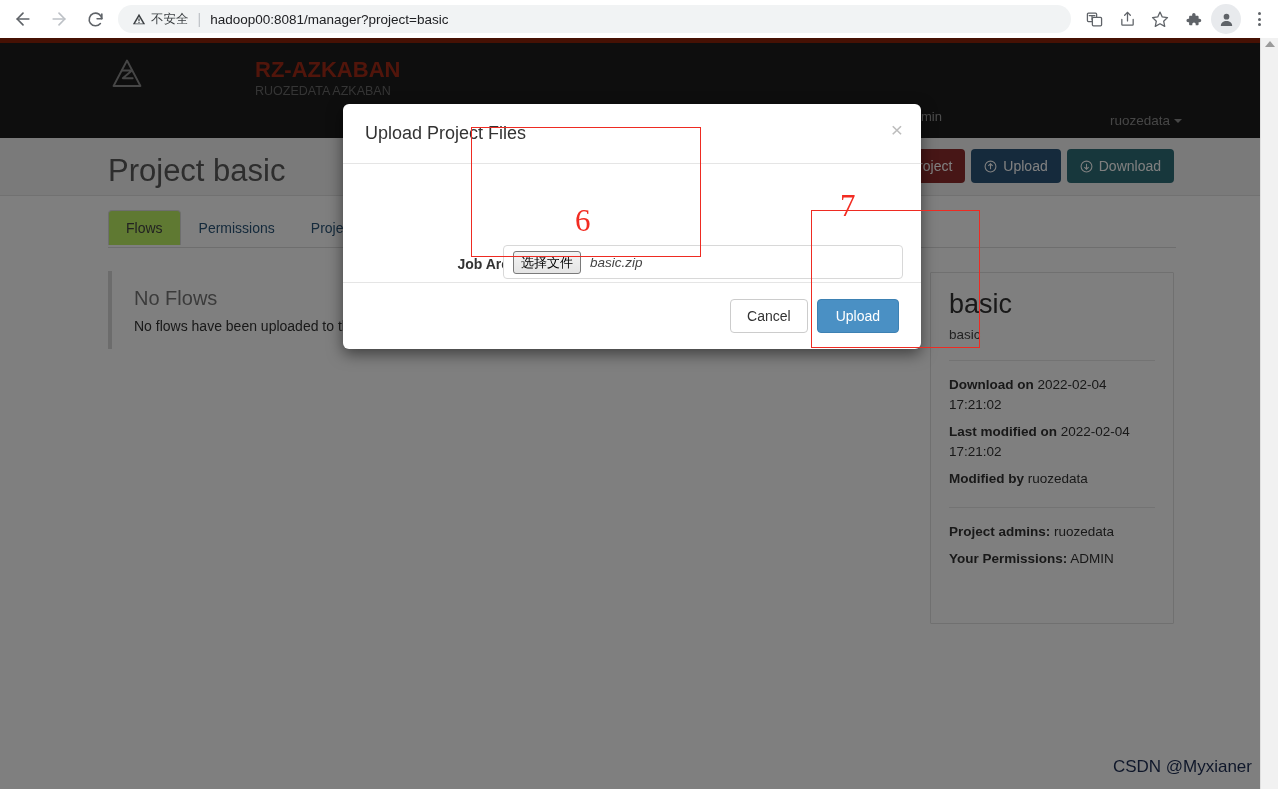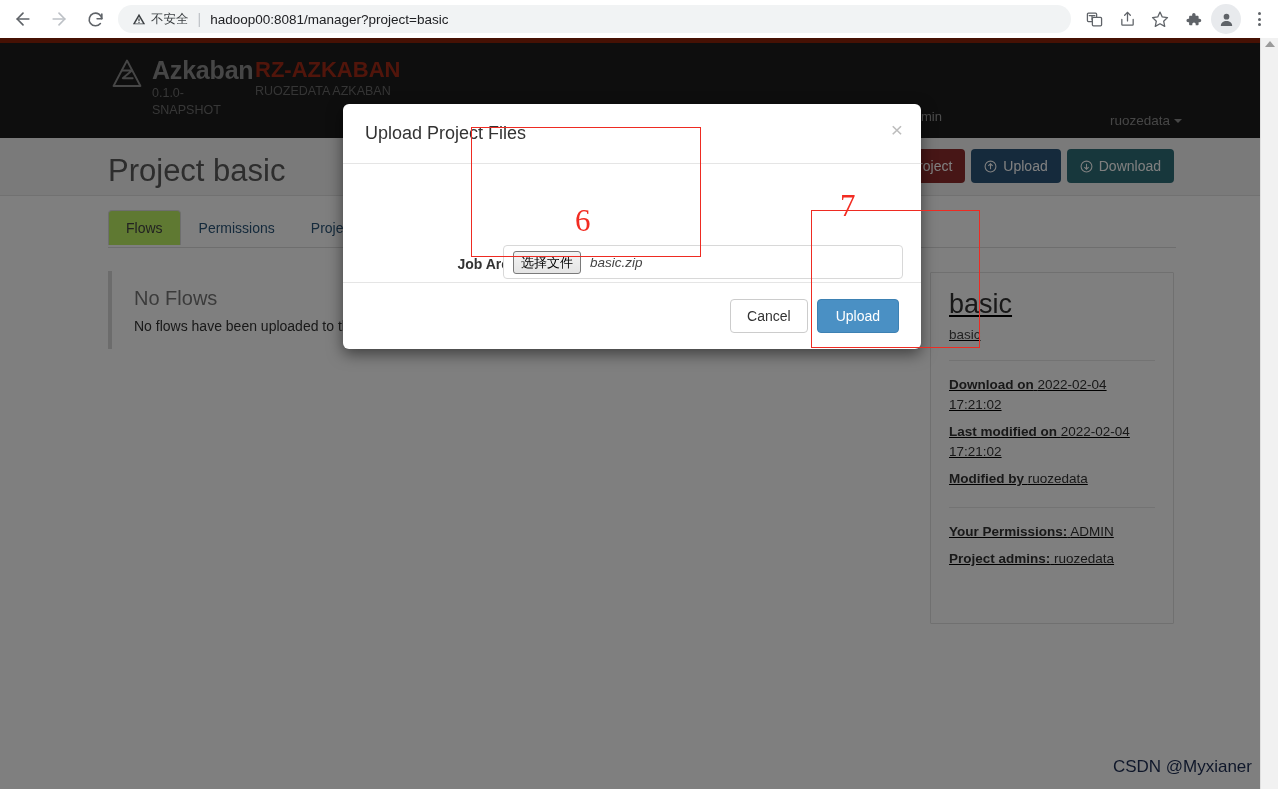--- a/index.html
+++ b/index.html
@@ -109,21 +109,20 @@
     background: #ffffff; border-left: 4px solid #d8d8d8;
     padding: 14px 0 0 22px;
   }
   .noflows h3 { font-size: 20px; font-weight: normal; color: #777777; line-height: 26px; }
   .noflows p { font-size: 14px; color: #333333; line-height: 22px; margin-top: 4px; }
 
   .side-panel {
     position: absolute; right: 86px; top: 134px; width: 244px; height: 352px;
     background: #ffffff; border: 1px solid #e0e0e0; border-radius: 1px;
     padding: 15px 18px;
-    text-decoration: underline;
   }
   .side-title { font-size: 27px; color: #333333; font-weight: normal; line-height: 32px; }
   .side-sub { font-size: 13.5px; color: #444444; margin-top: 7px; }
   .side-hr { height: 1px; background: #e6e6e6; margin: 18px 0 14px 0; }
   .side-row { font-size: 13.5px; color: #333333; line-height: 20px; margin-bottom: 7px; }
   .side-row b { font-weight: bold; }
 
   
   .backdrop {
     position: absolute; left: 0; top: 0; width: 1260px; height: 751px;
@@ -281,24 +280,20 @@
     <div class="page-inner">
 
       <div class="topline"></div>
 
       <div class="az-header">
         <div class="az-brand">
           <svg class="az-logo" viewBox="0 0 48 48" fill="none">
             <path d="M24 5 L43 41 H5 Z" stroke="#8d8d8d" stroke-width="2.6" fill="none" stroke-linejoin="round"></path>
             <path d="M17 19 h14 l-13 11 h14" stroke="#8d8d8d" stroke-width="2.6" fill="none" stroke-linecap="round" stroke-linejoin="round"></path>
           </svg>
-          <div>
-            <div class="az-name">Azkaban</div>
-            <div class="az-version">0.1.0-SNAPSHOT</div>
-          </div>
         </div>
         <div class="az-sub">
           <div class="az-sub-title">RZ-AZKABAN</div>
           <div class="az-sub-desc">RUOZEDATA AZKABAN</div>
         </div>
         <div class="az-nav">Admin</div>
         <div class="az-user">
           <span>ruozedata</span><span class="caret"></span>
         </div>
       </div>
@@ -353,26 +348,26 @@
           <div class="side-row">
             <b>Last modified on</b>
             <span>2022-02-04 17:21:02</span>
           </div>
           <div class="side-row">
             <b>Modified by</b>
             <span>ruozedata</span>
           </div>
           <div class="side-hr"></div>
           <div class="side-row">
+            <b>Project admins:</b>
+            <span>ruozedata</span>
+          </div>
+          <div class="side-row">
             <b>Your Permissions:</b>
             <span>ADMIN</span>
-          </div>
-          <div class="side-row">
-            <b>Project admins:</b>
-            <span>ruozedata</span>
           </div>
         </div>
 
       </div>
 
       <div class="backdrop"></div>
 
       <div class="modal">
         <div class="modal-head">
           <div class="modal-title">Upload Project Files</div>

